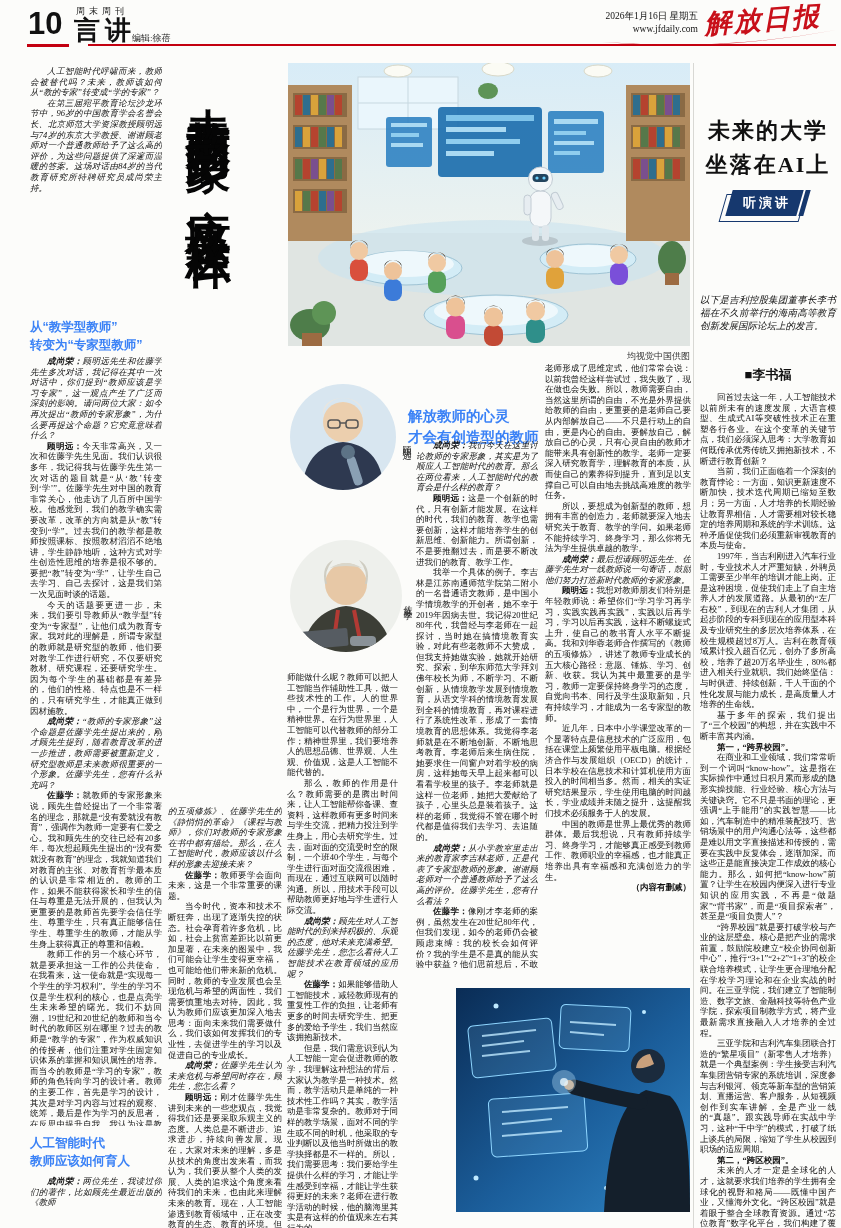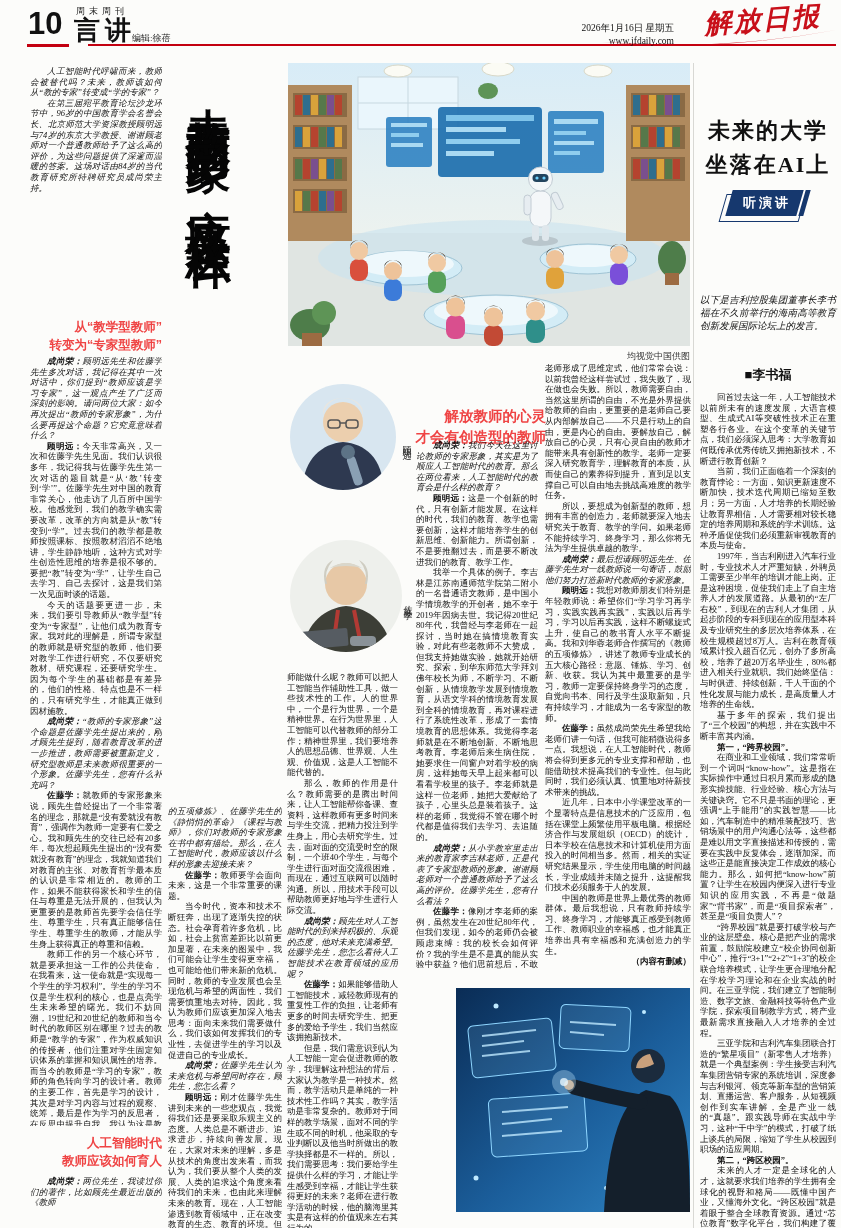--- a/index.html
+++ b/index.html
@@ -29,21 +29,21 @@
   
   .flow { font-size:8.5px; line-height:10.6px; text-align:justify; overflow:hidden; height:100%; }
   .flow p { text-indent:2em; }
   .flow p.nt { text-indent:0; }
   .flow p.q { font-style:italic; }
   .flow p.r { text-align:right; text-indent:0; font-weight:bold; }
   .flow p.b { font-weight:bold; }
   .flow b { font-weight:bold; font-style:inherit; }
   .sechead {
     font-family:"Liberation Sans","DejaVu Sans",sans-serif; font-weight:bold;
-    text-align:right; white-space:pre-line; line-height:1.45; color:#ef4444;
+    text-align:left; white-space:pre-line; line-height:1.45; color:#3b82f6;
   }
   .vcap { writing-mode:vertical-rl; text-orientation:upright; font-size:9px; letter-spacing:3px; color:#222; }
   .credit { font-size:9px; color:#333; text-align:right; }
   
   .rtitle { font-size:22px; font-weight:900; text-align:center; white-space:pre-line; line-height:1.55; letter-spacing:2px; }
   .badge-wrap { display:flex; justify-content:center; }
   .badge {
     position:relative; background:#16386e; color:#fff; transform:skewX(-16deg);
     padding:4px 16px 4px 14px; font-size:13px; font-weight:bold; letter-spacing:3px;
     font-family:"Liberation Sans","DejaVu Sans",sans-serif;
@@ -59,21 +59,21 @@
 <body>
 
 <div class="page">
 
   <div class="abs pageno" style="left:28px;top:8px;">10</div>
   <div class="abs pageno-rule" style="left:27px;top:44px;width:42px;height:3px;"></div>
   <div class="abs supp" style="left:76px;top:5px;">周末周刊</div>
   <div class="abs secname" style="left:74px;top:17px;">言讲</div>
   <div class="abs editor" style="left:132px;top:32px;">编辑:徐蓓</div>
   <div class="abs redline" style="left:88px;top:44px;width:748px;height:2px;"></div>
-  <div class="abs dateline" style="left:456px;top:10px;width:218px;margin-top:12px;">
+  <div class="abs dateline" style="left:480px;top:10px;width:218px;">
     <div>2026年1月16日 星期五</div>
     <div>www.jfdaily.com</div>
   </div>
   <div class="abs masthead" style="left:706px;top:6px;">解放日报</div>
   <svg class="abs" style="left:600px;top:26px;" width="240" height="22" viewBox="0 0 240 22">
     <path d="M2,16 Q120,26 236,4 Q150,20 60,19 Z" fill="#c8101a"></path>
   </svg>
 
   <div class="abs vhead" style="left:170px;top:72px;width:60px;height:672px;">未来教师的形象，应该是什么样</div>
 
@@ -332,21 +332,20 @@
         <p><b>佐藤学：</b>像刚才李老师的案例，虽然发生在20世纪80年代，但我们发现，如今的老师仍会被顾虑束缚：我的校长会如何评价？我的学生是不是真的能从实验中获益？他们思前想后，不敢行动。</p>
       </div>
   </div>
 
   <div class="abs" style="left:545px;top:363px;width:146px;height:623px;">
     <div class="flow">
         <p class="nt">老师形成了思维定式，他们常常会说：以前我曾经这样尝试过，我失败了，现在做也会失败。所以，教师需要自由，当然这里所谓的自由，不光是外界提供给教师的自由，更重要的是老师自己要从内部解放自己——不只是行动上的自由，更是内心的自由。要解放自己，解放自己的心灵，只有心灵自由的教师才能带来具有创新性的教学。老师一定要深入研究教育学，理解教育的本质，从而使自己的素养得到提升，直到足以支撑自己可以自由地去挑战高难度的教学任务。</p>
         <p>所以，要想成为创新型的教师，想拥有丰富的创造力，老师就要深入地去研究关于教育、教学的学问。如果老师不能持续学习、终身学习，那么你将无法为学生提供卓越的教学。</p>
         <p class="q"><b>成尚荣：</b>最后想请顾明远先生、佐藤学先生对一线教师说一句寄语，鼓励他们努力打造新时代教师的专家形象。</p>
         <p><b>顾明远：</b>我想对教师朋友们特别是年轻教师说：希望你们“学习学习再学习，实践实践再实践”，实践以后再学习，学习以后再实践，这样不断螺旋式上升，使自己的教书育人水平不断提高。我和刘华蓉老师合作撰写的《教师的五项修炼》，讲述了教师专业成长的五大核心路径：意愿、锤炼、学习、创新、收获。我认为其中最重要的是学习，教师一定要保持终身学习的态度，自觉向书本、同行及学生汲取新知，只有持续学习，才能成为一名专家型的教师。</p>
-        <p><b>佐藤学：</b>虽然成尚荣先生希望我给老师们讲一句话，但我可能稍微说得多一点。我想说，在人工智能时代，教师将会得到更多元的专业支撑和帮助，也能借助技术提高我们的专业性。但与此同时，我们必须认真、慎重地对待新技术带来的挑战。</p>
         <p>近几年，日本中小学课堂改革的一个显著特点是信息技术的广泛应用，包括在课堂上频繁使用平板电脑。根据经济合作与发展组织（OECD）的统计，日本学校在信息技术和计算机使用方面投入的时间相当多。然而，相关的实证研究结果显示，学生使用电脑的时间越长，学业成绩并未随之提升，这提醒我们技术必须服务于人的发展。</p>
         <p>中国的教师是世界上最优秀的教师群体。最后我想说，只有教师持续学习、终身学习，才能够真正感受到教师工作、教师职业的幸福感，也才能真正培养出具有幸福感和充满创造力的学生。</p>
         <p class="r">（内容有删减）</p>
       </div>
   </div>
 
   <svg class="abs" style="left:456px;top:988px;" width="234" height="224" viewBox="0 0 234 224">
     <defs>
       <linearGradient id="bg2" x1="0" y1="0" x2="1" y2="1">
         <stop offset="0" stop-color="#0a2c55"></stop>

